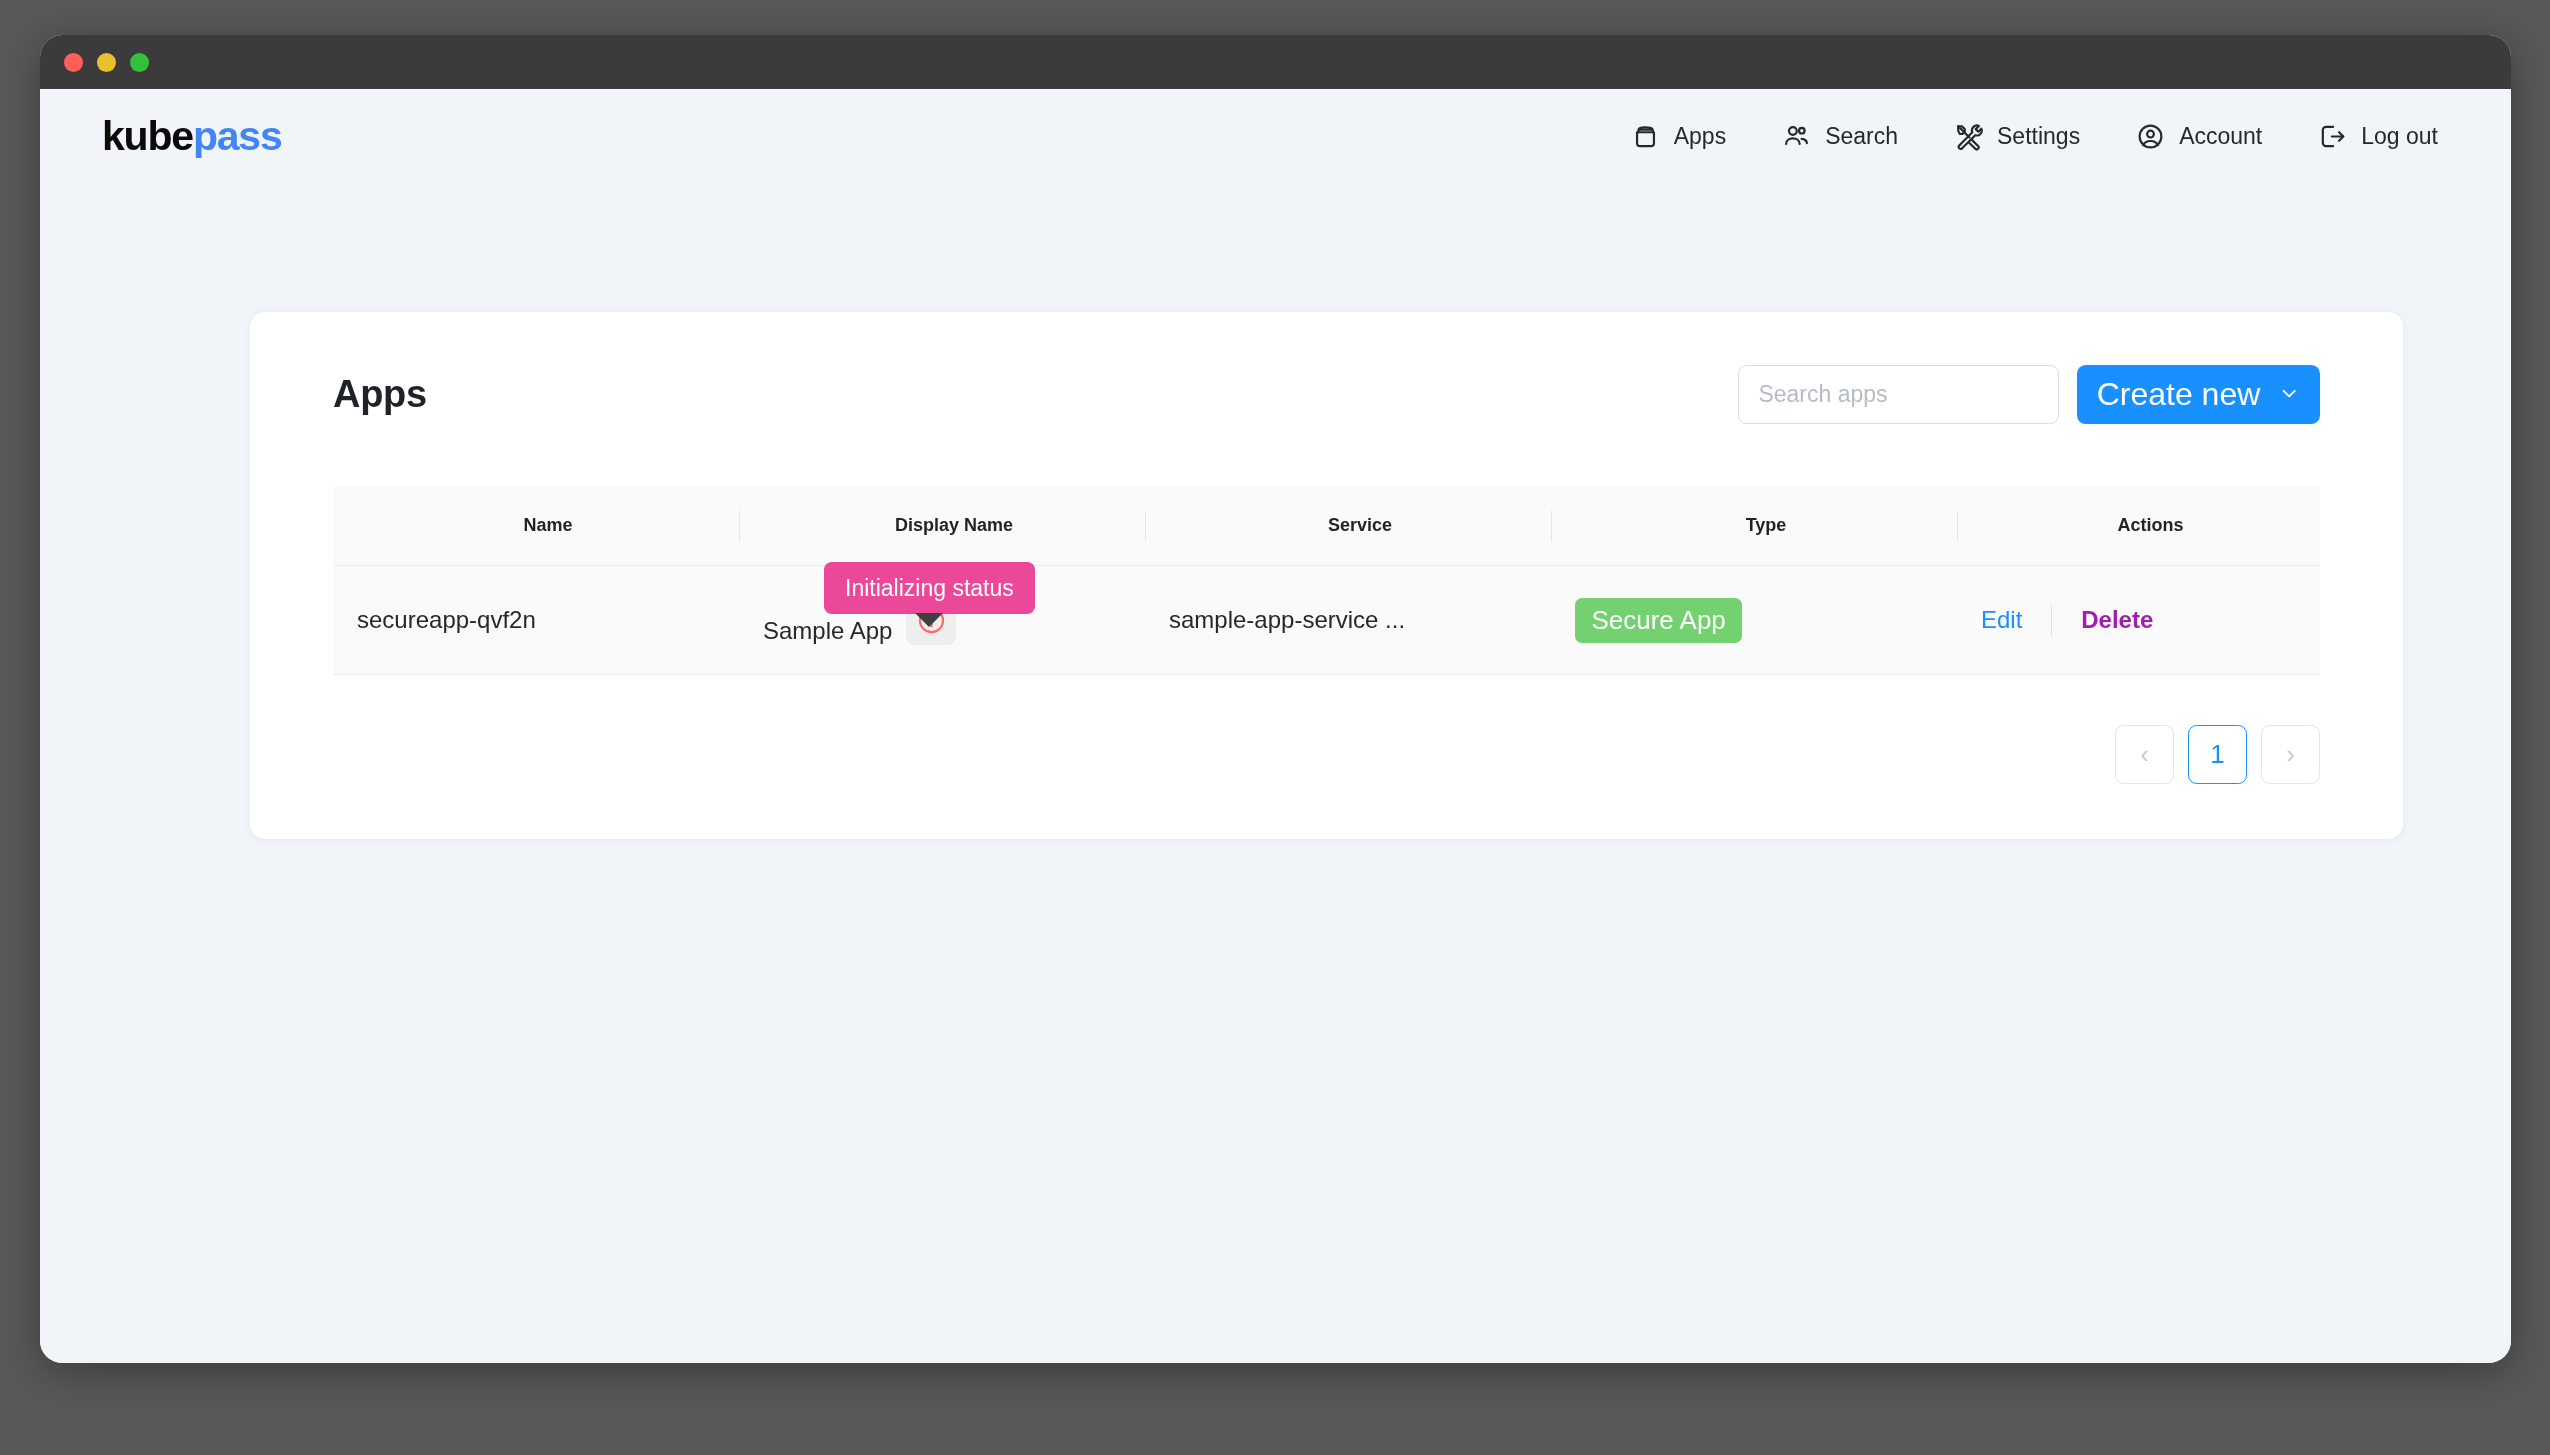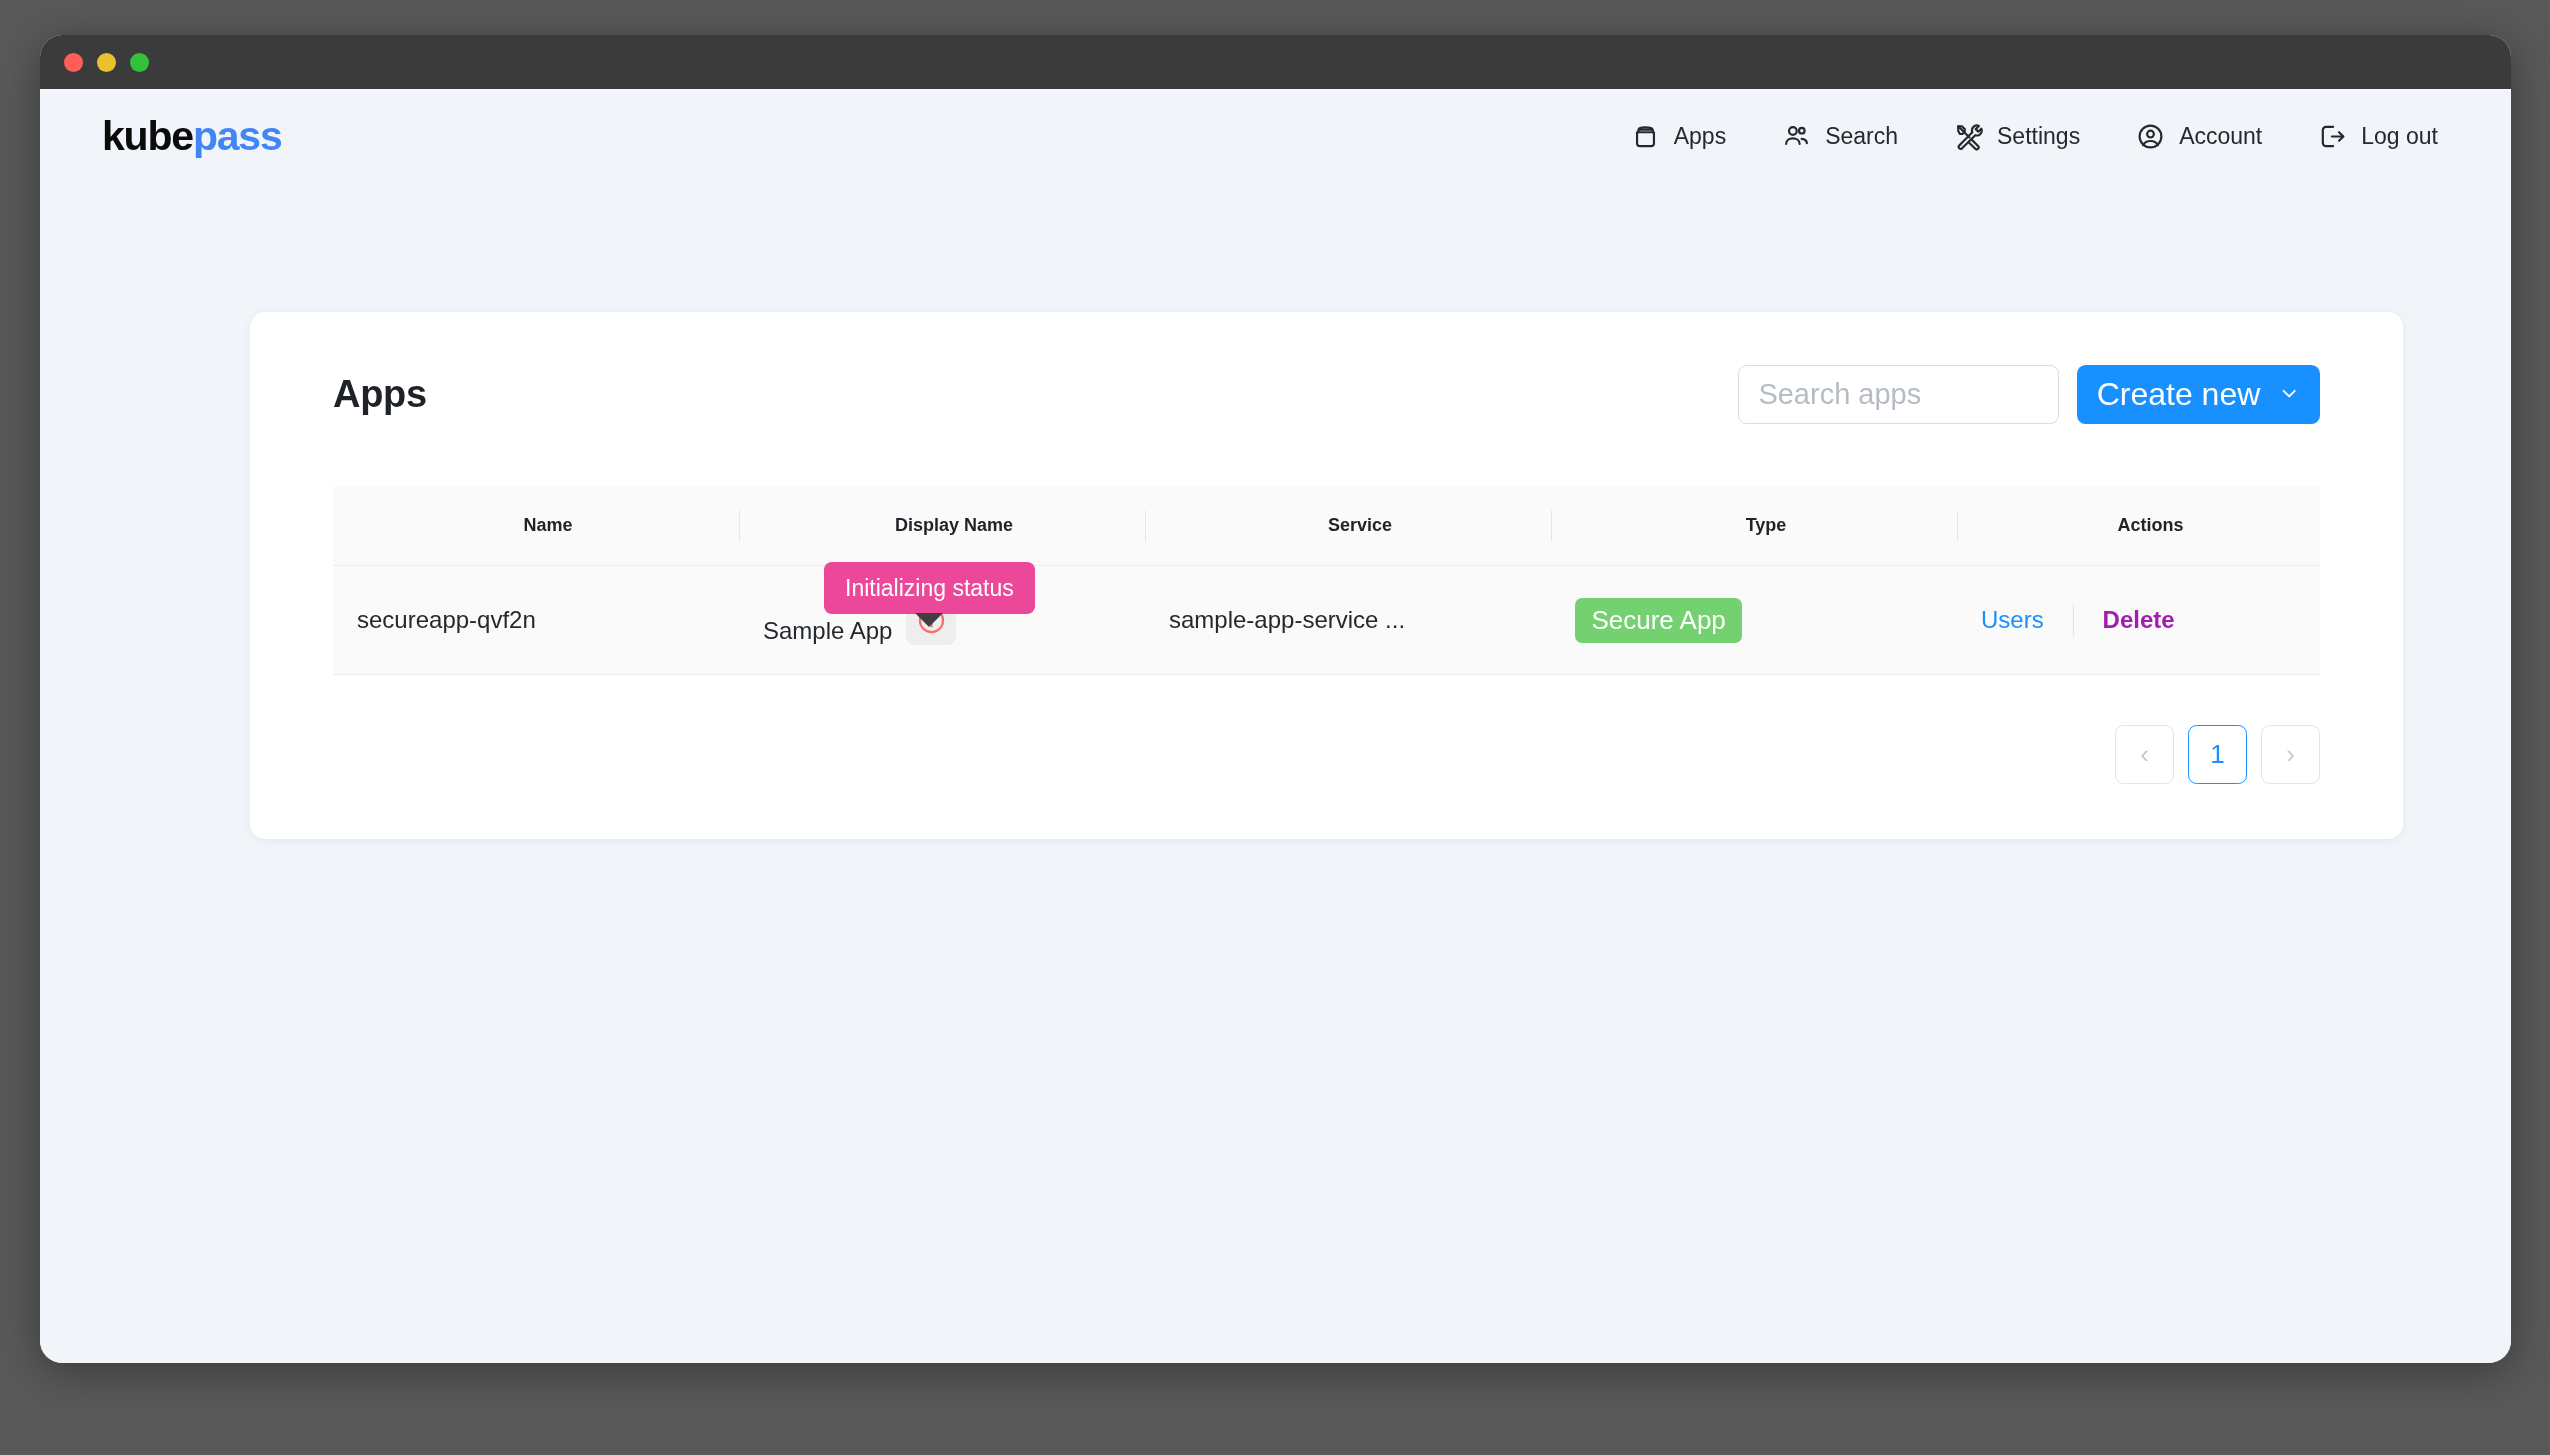--- a/index.html
+++ b/index.html
@@ -114,21 +114,21 @@
     display: flex;
     align-items: center;
     gap: 17.3px;
   }
   .search-input {
     width: 321px;
     height: 59px;
     border: 0.9px solid #d9dde3;
     border-radius: 8.6px;
     background: #fff;
-    font-size: 29px;
+    font-size: 23px;
     font-family: inherit;
     color: #24292e;
     padding: 0 19px;
     outline: none;
   }
   .search-input::placeholder { color: #b6bcc4; }
 
   .create-btn {
     height: 59px;
     background: #1890ff;
@@ -387,21 +387,21 @@
                   </svg>
                 </button>
               </div>
             </td>
             <td>sample-app-service ...</td>
             <td>
               <span class="badge">Secure App</span>
             </td>
             <td>
               <div class="actions-cell">
-                <span class="action-link edit">Users</span>
+                <span class="action-link edit">Edit</span>
                 <span class="action-sep"></span>
                 <span class="action-link delete">Delete</span>
               </div>
             </td>
           </tr>
         </tbody>
       </table>
 
       <div class="pagination">
         <button class="page-btn">‹</button>

